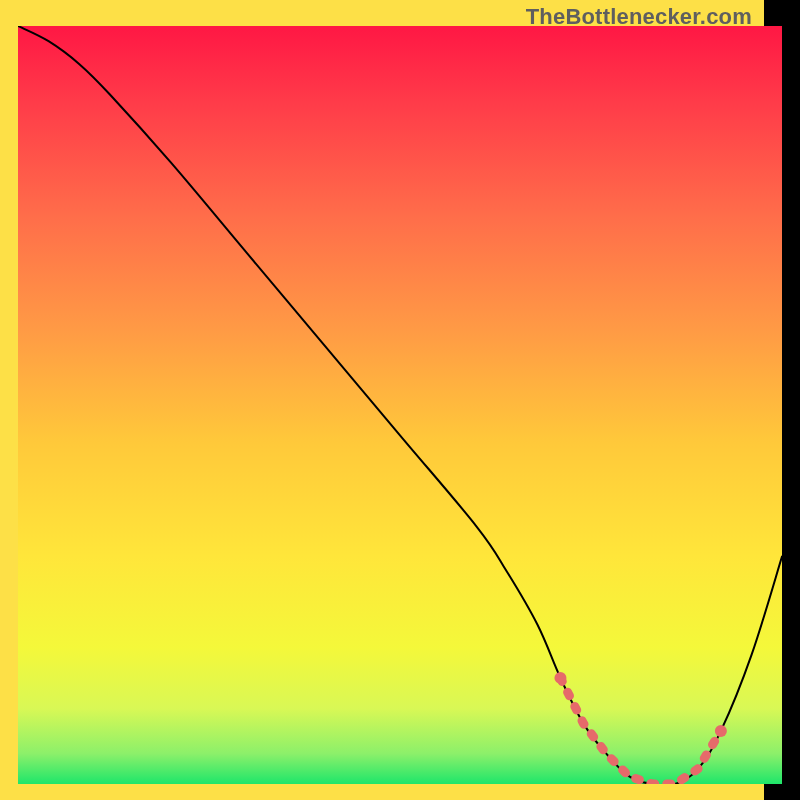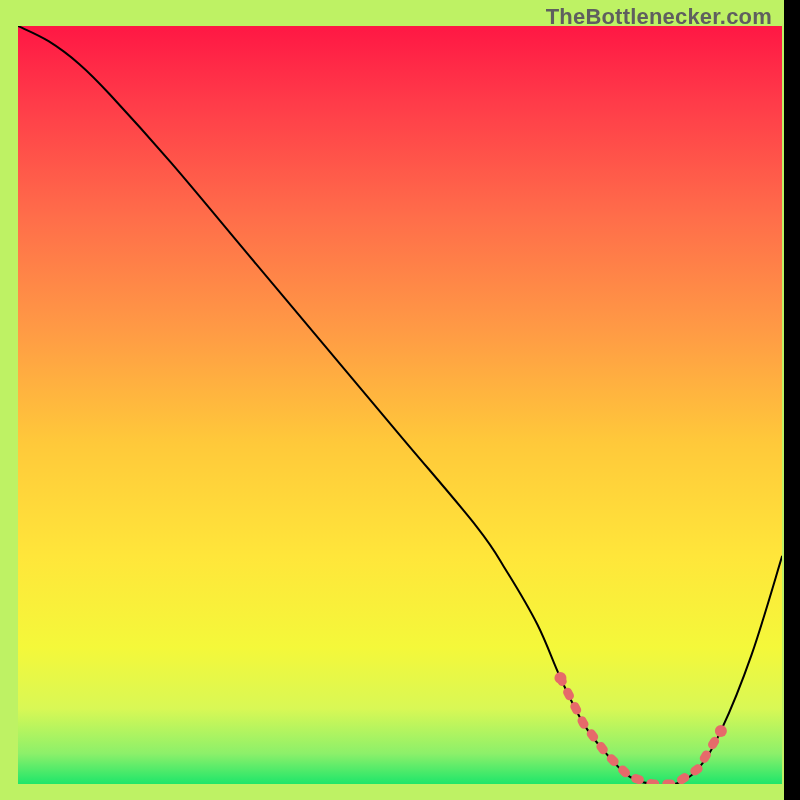--- a/index.html
+++ b/index.html
@@ -8,22 +8,21 @@
     width: 800px;
     height: 800px;
     background: #000;
     overflow: hidden;
     font-family: Arial, Helvetica, sans-serif;
   }
   .frame {
     position: relative;
     width: 764px;
     height: 800px;
-    background: #bef264;
-    padding-left: 20px;
+    background: #fde047;
   }
   .watermark {
     position: absolute;
     top: 4px;
     right: 12px;
     color: #5f5f5f;
     font-size: 22px;
     font-weight: 600;
     letter-spacing: 0.2px;
     z-index: 10;

